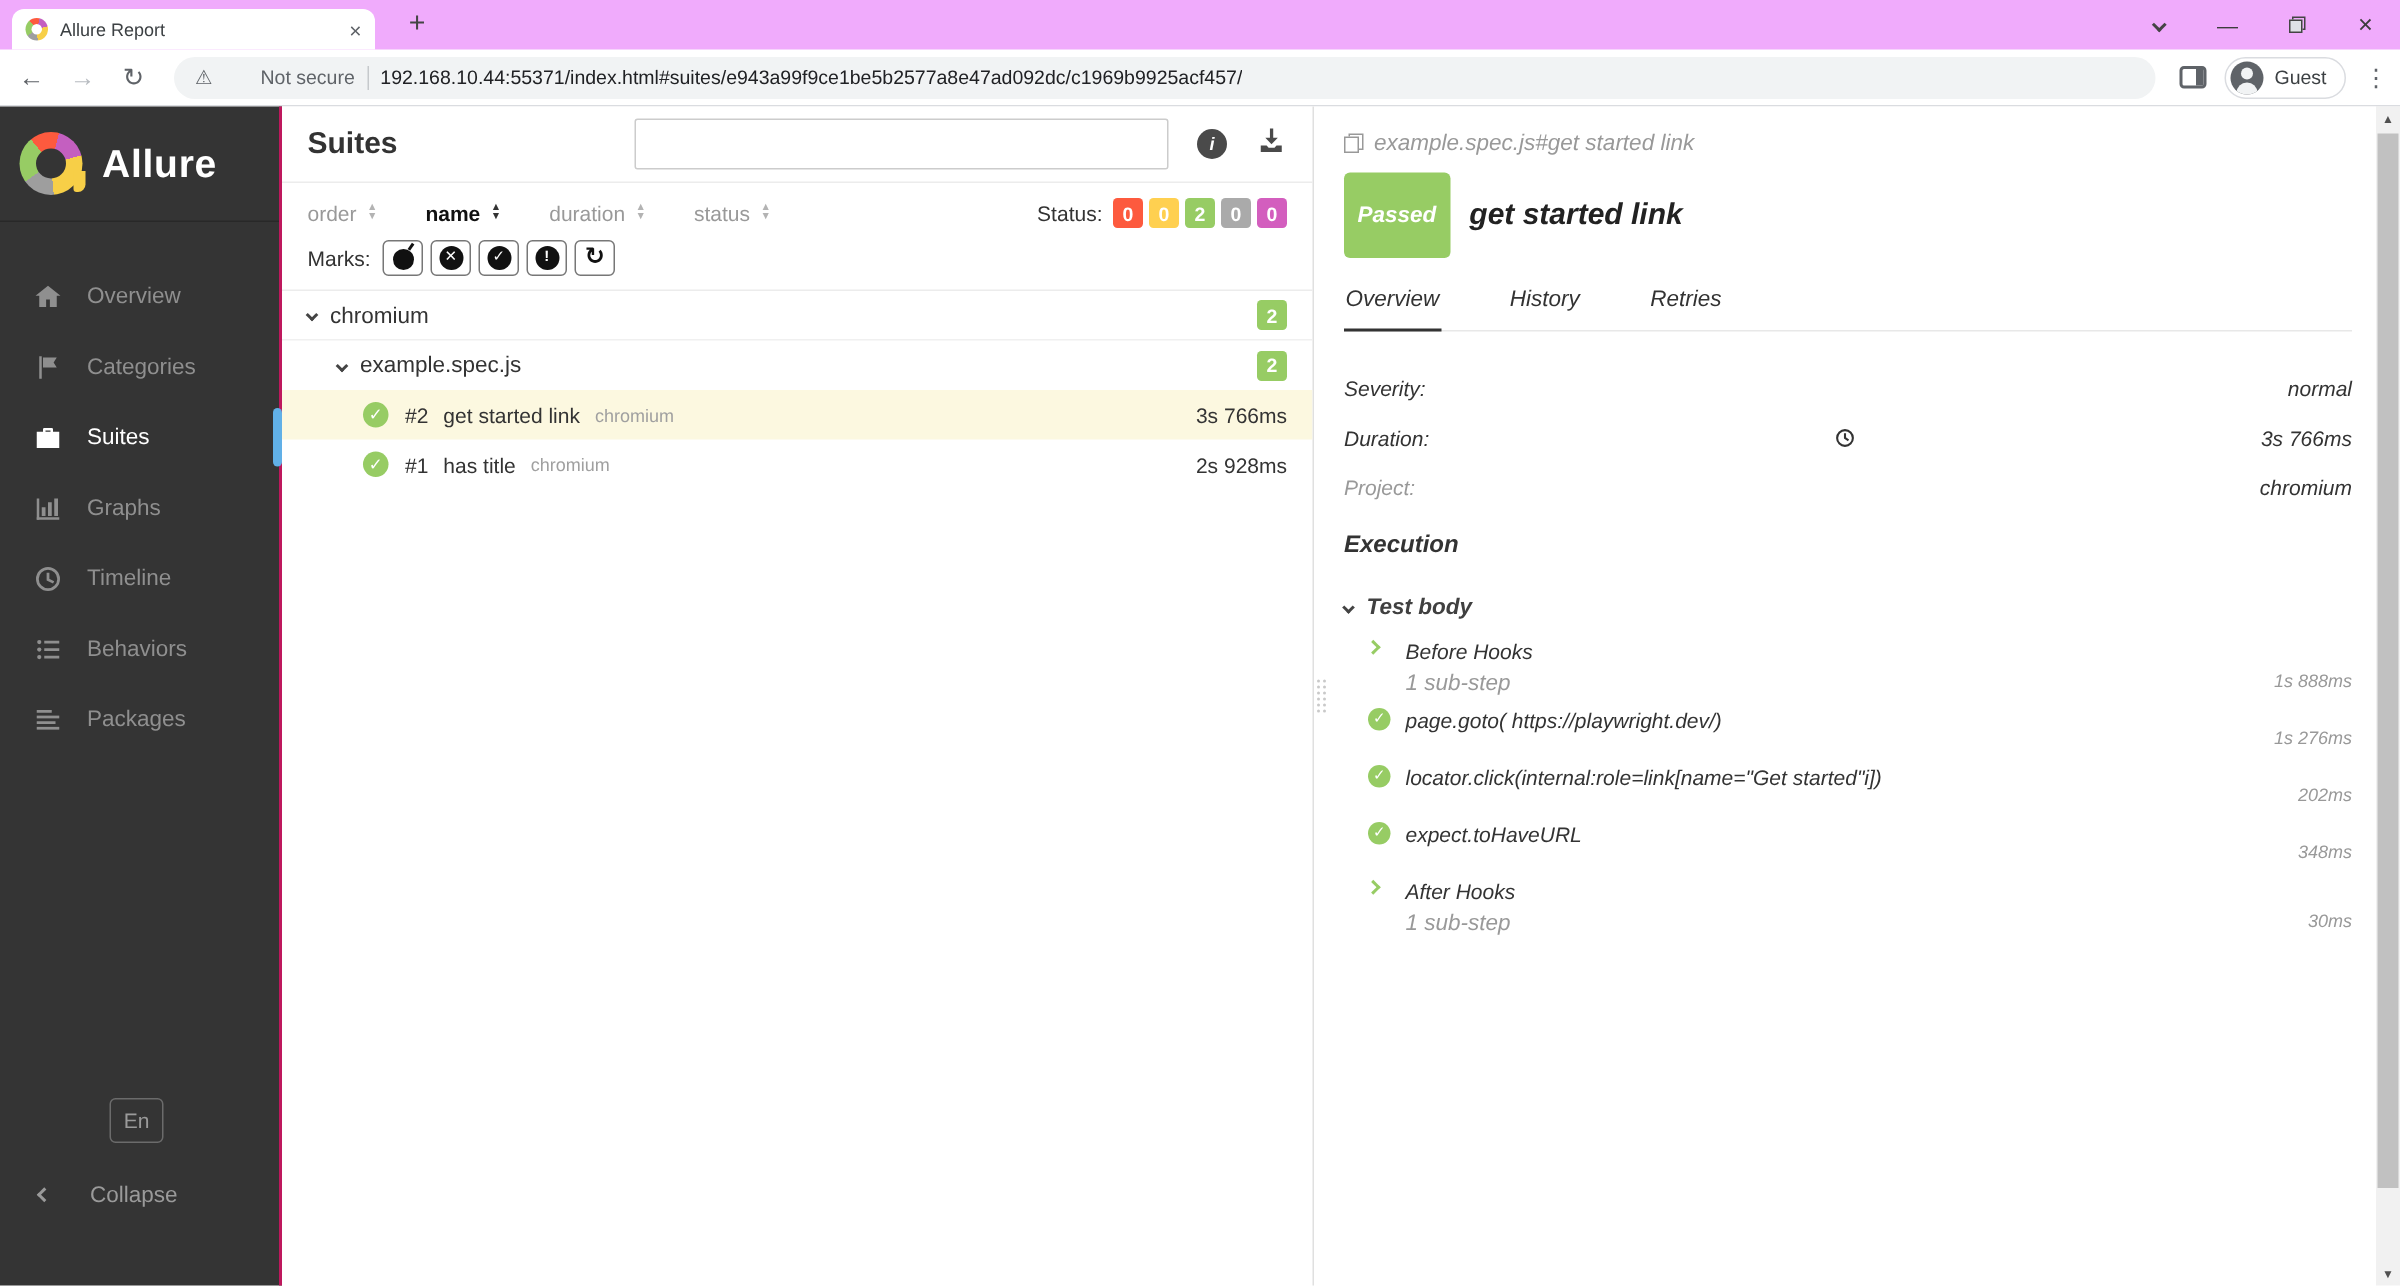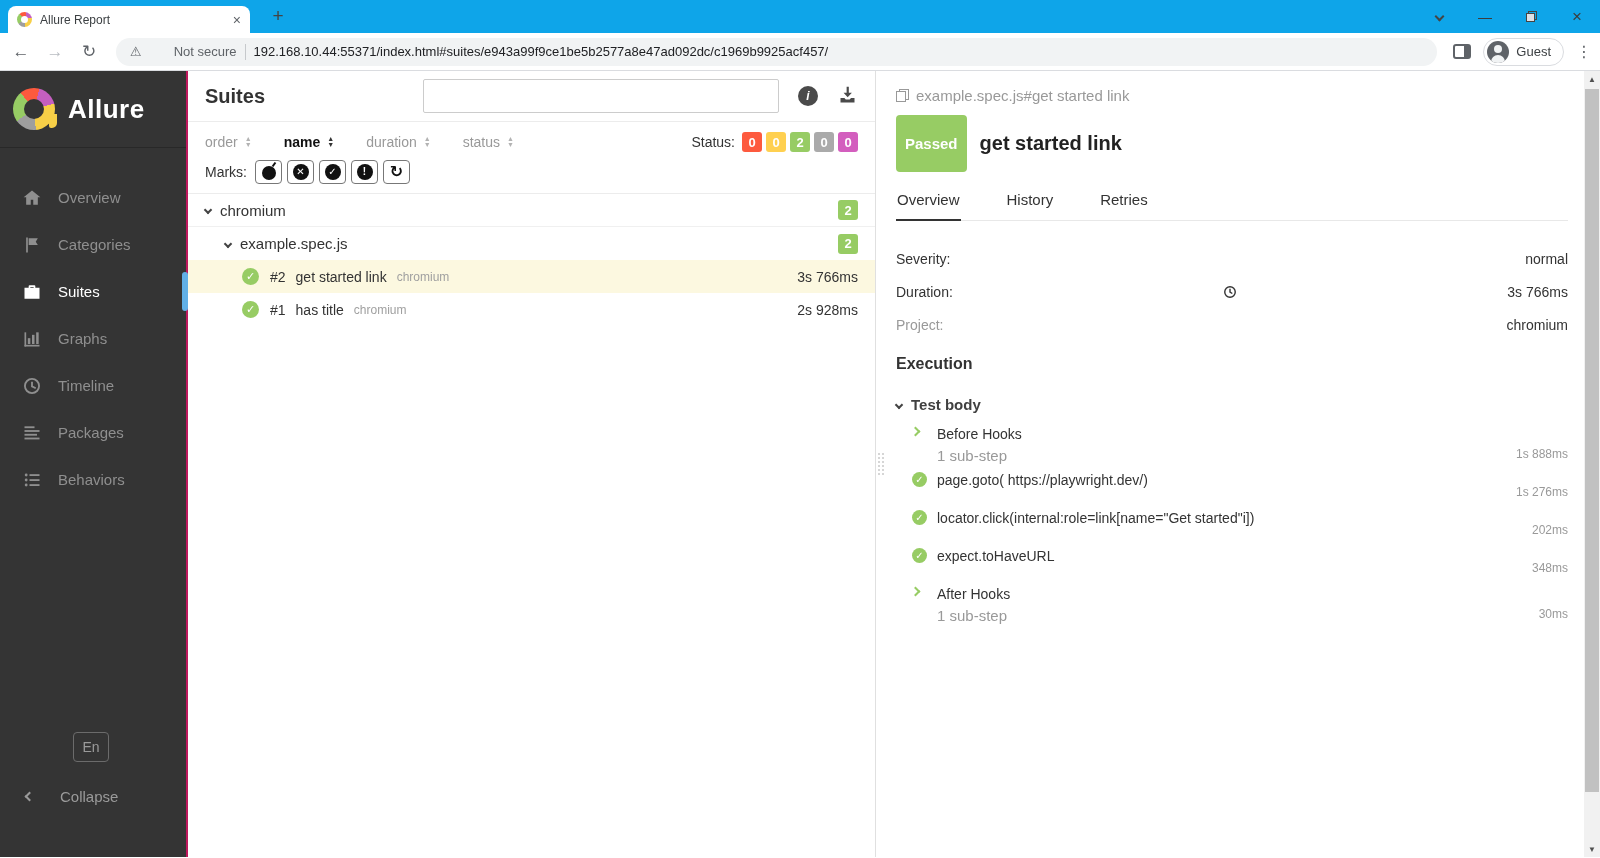--- a/index.html
+++ b/index.html
@@ -1,19 +1,19 @@
 <!DOCTYPE html>
 <html><head>
 <meta charset="utf-8">
 <style>
   * { margin:0; padding:0; box-sizing:border-box; }
   html,body { width:1600px; height:858px; overflow:hidden; font-family:"Liberation Sans","DejaVu Sans",sans-serif; background:#fff; }
 
   
-  .tabstrip { position:relative; height:33px; background:#0ea5e9;padding-left:44px; }
+  .tabstrip { position:relative; height:33px; background:#f0abfc;padding-left:44px; }
   .tab { position:absolute; left:8px; top:6px; width:242px; height:27px; background:#fff; border-radius:8px 8px 0 0; display:flex; align-items:center; padding:0 9px; gap:8px; }
   .favicon { width:15px; height:15px; border-radius:50%; flex:none;
     background:conic-gradient(from -40deg,#fd5a3e 0 55deg,#c45fc0 55deg 115deg,#f7cf47 115deg 215deg,#9e9e9e 215deg 275deg,#97cc64 275deg 360deg); position:relative; }
   .favicon::after { content:""; position:absolute; left:4px; top:4px; width:7px; height:7px; border-radius:50%; background:#fff; }
   .tab-title { font-size:12px; color:#3c4043; flex:1; white-space:nowrap; overflow:hidden; }
   .tab-close { font-size:14px; color:#5f6368; line-height:1; }
   .newtab { position:absolute; left:264px; top:3px; width:28px; height:28px; text-align:center; line-height:26px; font-size:19px; color:#444; }
   .wincontrols { position:absolute; right:0; top:0; height:33px; display:flex; }
   .wc { width:46px; height:33px; display:flex; align-items:center; justify-content:center; color:#3c3c3c; font-size:14px; }
   .chev { display:inline-block; width:7px; height:7px; border-right:2px solid #444; border-bottom:2px solid #444; }
@@ -96,21 +96,21 @@
   .t-badge { margin-left:auto; }
   .test-row { display:flex; align-items:center; height:33px; padding:0 17px 0 54px; cursor:pointer; font-size:14px; color:#333; }
   .test-row.selected { background:#fcf8e0; }
   .ck { width:17px; height:17px; border-radius:50%; background:#97cc64; color:#fff; font-size:11px; font-weight:bold; display:inline-flex; align-items:center; justify-content:center; flex:none; }
   .t-num { margin:0 10px 0 11px; color:#333; }
   .t-name { color:#333; }
   .t-tag { margin-left:10px; font-size:12px; color:#a0a0a0; }
   .t-dur { margin-left:auto; font-size:14px; color:#333; }
 
   
-  .detail { flex:1; position:relative; padding:16px 16px 0 20px; background:#fff; }
+  .detail { flex:1; position:relative; padding:16px 16px 0 20px; background:#fff;font-style:italic; }
   .splitter { position:absolute; left:2px; top:382px; display:grid; grid-template-columns:2px 2px; gap:2px; }
   .splitter i { width:2px; height:2px; background:#c9c9c9; border-radius:50%; }
   .breadcrumb { display:flex; align-items:center; gap:7px; color:#999; font-size:15px; }
   .pages-ic { position:relative; width:13px; height:13px; flex:none; }
   .pages-ic::after { content:""; position:absolute; left:0; bottom:0; width:8px; height:9px; border:1.5px solid #999; background:#fff; }
   .pages-ic::before { content:""; position:absolute; right:0; top:0; width:8px; height:9px; border:1.5px solid #999; }
   .title-row { margin-top:11px; display:flex; align-items:center; gap:13px; }
   .passed-badge { background:#97cc64; color:#fff; font-weight:bold; font-size:15px; padding:20px 9px; border-radius:4px; }
   .test-title { font-size:20px; font-weight:bold; color:#222; }
   .tabs { margin-top:10px; display:flex; gap:45px; border-bottom:1px solid #e8e8e8; }
@@ -216,37 +216,37 @@
       </div>
       <div class="nav-item">
         <svg width="20" height="20" viewBox="0 0 24 24">
             <circle cx="12" cy="12" r="8.5" fill="none" stroke="currentColor" stroke-width="2.2"></circle>
             <path d="M12 7v5.5l4.5 2.2" fill="none" stroke="currentColor" stroke-width="2.2"></path>
           </svg>
         <span>Timeline</span>
       </div>
       <div class="nav-item">
         <svg width="20" height="20" viewBox="0 0 24 24" fill="currentColor">
-            <rect x="3" y="4" width="12" height="2.2"></rect>
-            <rect x="3" y="8.5" width="18" height="2.2"></rect>
-            <rect x="3" y="13" width="15" height="2.2"></rect>
-            <rect x="3" y="17.5" width="18" height="2.2"></rect>
-          </svg>
-        <span>Packages</span>
-      </div>
-      <div class="nav-item">
-        <svg width="20" height="20" viewBox="0 0 24 24" fill="currentColor">
             <circle cx="5" cy="6" r="1.7"></circle>
             <circle cx="5" cy="12" r="1.7"></circle>
             <circle cx="5" cy="18" r="1.7"></circle>
             <rect x="9" y="5" width="12" height="2.2"></rect>
             <rect x="9" y="11" width="12" height="2.2"></rect>
             <rect x="9" y="17" width="12" height="2.2"></rect>
           </svg>
         <span>Behaviors</span>
+      </div>
+      <div class="nav-item">
+        <svg width="20" height="20" viewBox="0 0 24 24" fill="currentColor">
+            <rect x="3" y="4" width="12" height="2.2"></rect>
+            <rect x="3" y="8.5" width="18" height="2.2"></rect>
+            <rect x="3" y="13" width="15" height="2.2"></rect>
+            <rect x="3" y="17.5" width="18" height="2.2"></rect>
+          </svg>
+        <span>Packages</span>
       </div>
     </nav>
     <div class="lang-btn">En</div>
     <div class="collapse-row">
       <span class="chev left gray"></span>
       <span>Collapse</span>
     </div>
   </aside>
 
   <section class="suites">

